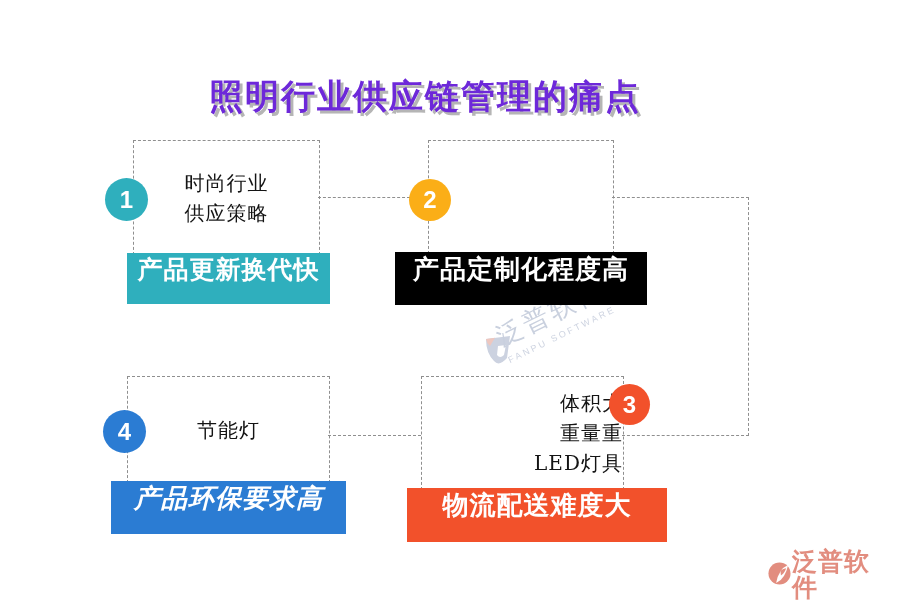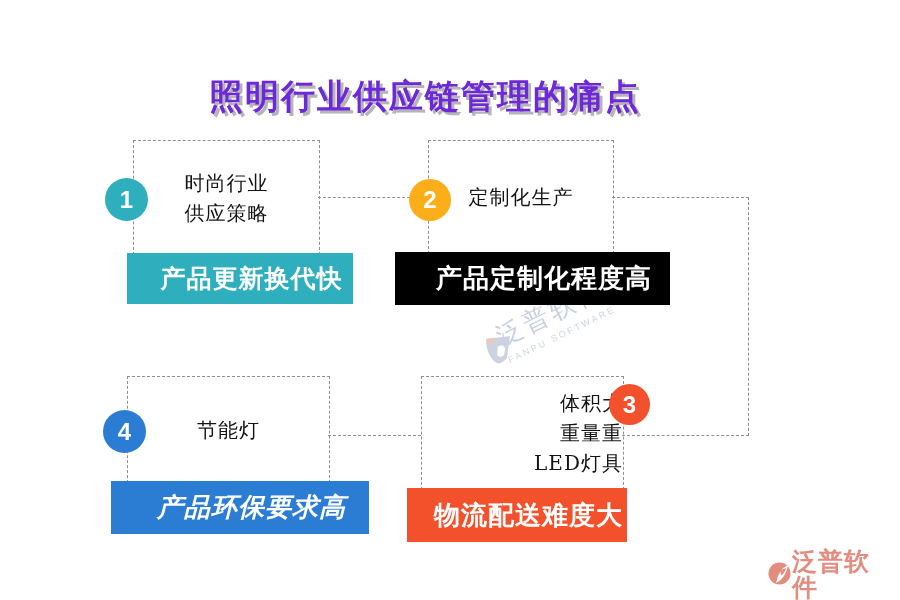--- a/index.html
+++ b/index.html
@@ -16,26 +16,26 @@
     position:absolute;border:1px dashed #8f8f8f;
     display:flex;flex-direction:column;justify-content:center;align-items:center;
     font-size:20px;line-height:30px;color:#141414;letter-spacing:1px;
     z-index:1;background:transparent;
   }
   .box1{left:133px;top:140px;width:185px;height:113px;}
   .box2{left:428px;top:140px;width:184px;height:112px;}
   .box3{left:421px;top:376px;width:201px;height:112px;align-items:flex-end;}
   .box4{left:127px;top:376px;width:201px;height:105px;}
   .banner{
-    position:absolute;display:flex;justify-content:center;align-items:center;
-    color:#ffffff;font-weight:bold;font-size:26px;letter-spacing:1px;z-index:3;padding-left:23px;
+    position:absolute;display:flex;justify-content:center;align-items:flex-start;
+    color:#ffffff;font-weight:bold;font-size:26px;letter-spacing:1px;z-index:3;
   }
   .banner1{left:127px;top:253px;width:203px;height:51px;font-size:25px;}
   .banner2{left:395px;top:252px;width:252px;height:53px;}
-  .banner3{left:407px;top:488px;width:197px;height:54px;}
+  .banner3{left:407px;top:488px;width:260px;height:54px;}
   .banner4{left:111px;top:481px;width:235px;height:53px;font-style:italic;}
   .num-circle{
     position:absolute;width:43px;height:43px;border-radius:50%;
     display:flex;justify-content:center;align-items:center;z-index:4;
     color:#fff;font-family:"Liberation Sans", sans-serif;font-weight:bold;font-size:24px;
   }
   .c1{left:105px;top:178px;}
   .c2{left:409px;top:179px;width:42px;height:42px;}
   .c3{left:609px;top:384px;width:41px;height:41px;}
   .c4{left:103px;top:410px;}
@@ -80,21 +80,20 @@
     <div class="banner banner1" style="background-color: rgb(47, 175, 189);">
       <span>产品更新换代快</span>
     </div>
     <div class="num-circle c1" style="background-color: rgb(47, 175, 189);">
       <span>1</span>
     </div>
   </div>
 
   <div>
     <div class="dashed-box box2">
-      <span>定制化生产</span>
     </div>
     <div class="banner banner2" style="background-color: #000000;">
       <span>产品定制化程度高</span>
     </div>
     <div class="num-circle c2" style="background-color: rgb(251, 174, 23);">
       <span>2</span>
     </div>
   </div>
 
   <div>

